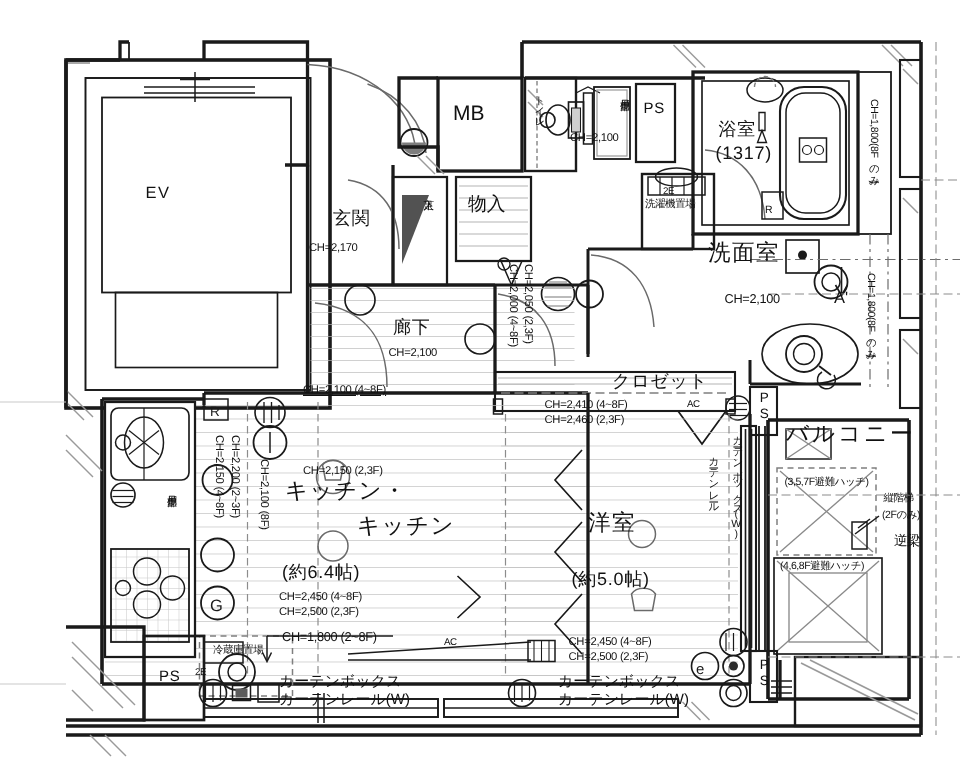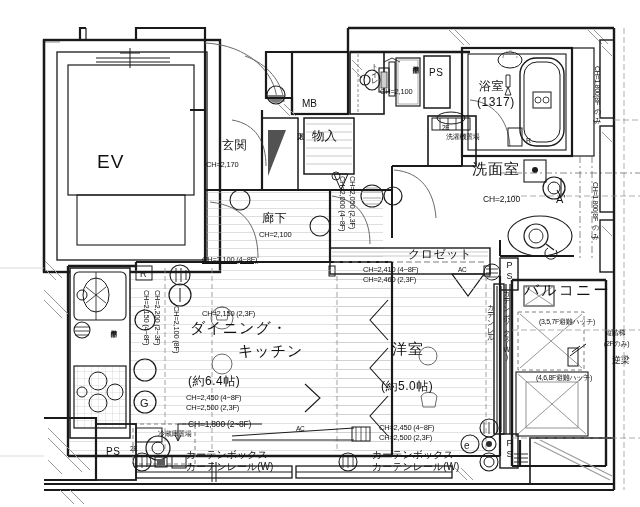--- a/index.html
+++ b/index.html
@@ -7,23 +7,23 @@
   #plan{position:relative;width:640px;height:507px;background:#fff;overflow:hidden;}
   #plan svg{position:absolute;left:0;top:0;}
   .lbl{position:absolute;color:#111;white-space:pre;line-height:1.05;}
   .vert{writing-mode:vertical-rl;text-orientation:upright;}
   .vert-rot{writing-mode:vertical-rl;}
   .ch{font-size:7.5px;letter-spacing:-0.2px;}
   .ch9{font-size:8.5px;letter-spacing:-0.2px;}
   .rm{font-size:15px;letter-spacing:1px;}
   .rm-sm{font-size:12px;letter-spacing:0.5px;}
   .tiny{font-size:6.5px;letter-spacing:-0.3px;}
-  .tiny7{font-size:7px;letter-spacing:-0.3px;margin-left:16px;}
-  .ev{font-size:19px;letter-spacing:1px;margin-top:28px;}
-  .mb{font-size:10px;margin-top:31px;}
+  .tiny7{font-size:7px;letter-spacing:-0.3px;}
+  .ev{font-size:11px;letter-spacing:1px;}
+  .mb{font-size:14px;}
   .ps{font-size:10px;letter-spacing:0.5px;}
   .jo{font-size:12.5px;}
   .bal{font-size:15px;letter-spacing:2px;}
 </style>
 </head>
 <body>
 
 <div id="plan">
 
 <svg width="640" height="507">
@@ -539,21 +539,21 @@
 <span class="lbl rm-sm" style="left:408px;top:248px;">クロゼット</span>
 <span class="lbl ch" style="left:363px;top:266px;">CH=2,410 (4~8F)</span>
 <span class="lbl ch" style="left:363px;top:276px;">CH=2,460 (2,3F)</span>
 <span class="lbl tiny" style="left:458px;top:267px;">AC</span>
 
 <span class="lbl ch" style="left:202px;top:256px;text-decoration:underline;">CH=2,100 (4~8F)</span>
 <span class="lbl ch" style="left:202px;top:266px;margin-top:44px;">CH=2,150 (2,3F)</span>
 <span class="lbl vert-rot ch" style="left:142px;top:290px;height:92px;">CH=2,150 (4~8F)</span>
 <span class="lbl vert-rot ch" style="left:153px;top:290px;height:92px;">CH=2,200 (2~3F)</span>
 <span class="lbl vert-rot ch" style="left:172px;top:306px;height:80px;">CH=2,100 (8F)</span>
-<span class="lbl rm" style="left:190px;top:320px;">ダイニング・</span>
+<span class="lbl rm" style="left:190px;top:320px;">キッチン・</span>
 <span class="lbl rm" style="left:190px;top:343px;margin-left:48px;">キッチン</span>
 <span class="lbl rm-sm" style="left:188px;top:375px;">(約6.4帖)</span>
 <span class="lbl ch" style="left:186px;top:394px;">CH=2,450 (4~8F)</span>
 <span class="lbl ch" style="left:186px;top:404px;">CH=2,500 (2,3F)</span>
 <span class="lbl vert tiny" style="left:110px;top:326px;">上部吊戸棚</span>
 <span class="lbl tiny7" style="left:142px;top:430px;line-height:1.15;">冷蔵庫置場</span>
 <span class="lbl tiny" style="left:130px;top:446px;">2E</span>
 <span class="lbl ch9" style="left:188px;top:420px;">CH=1,800 (2~8F)</span>
 <span class="lbl" style="left:186px;top:450px;font-size:10px;">カーテンボックス</span>
 <span class="lbl" style="left:186px;top:462px;font-size:10px;">カーテンレール(W)</span>

